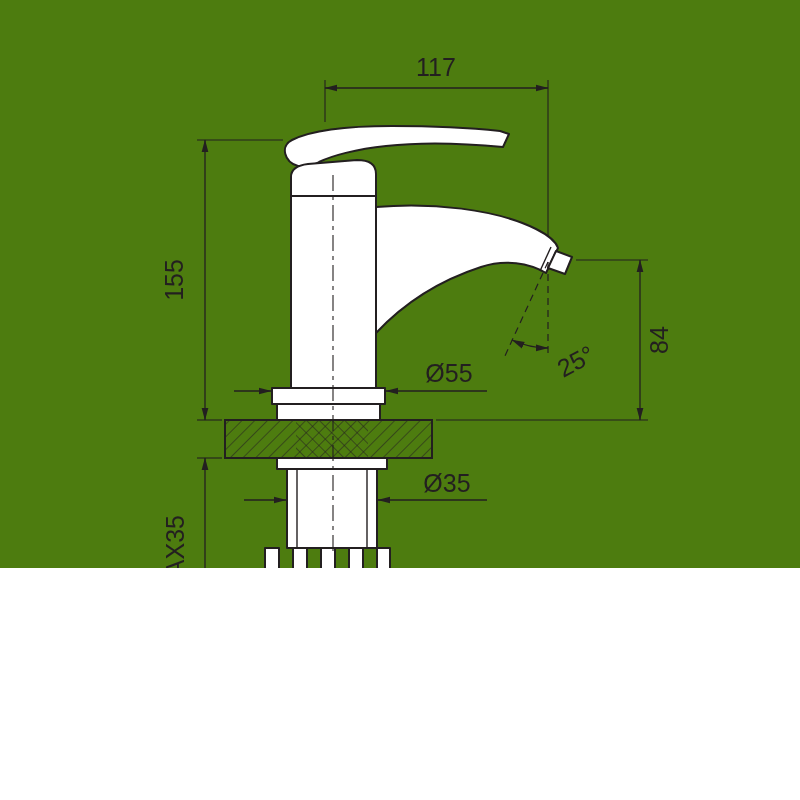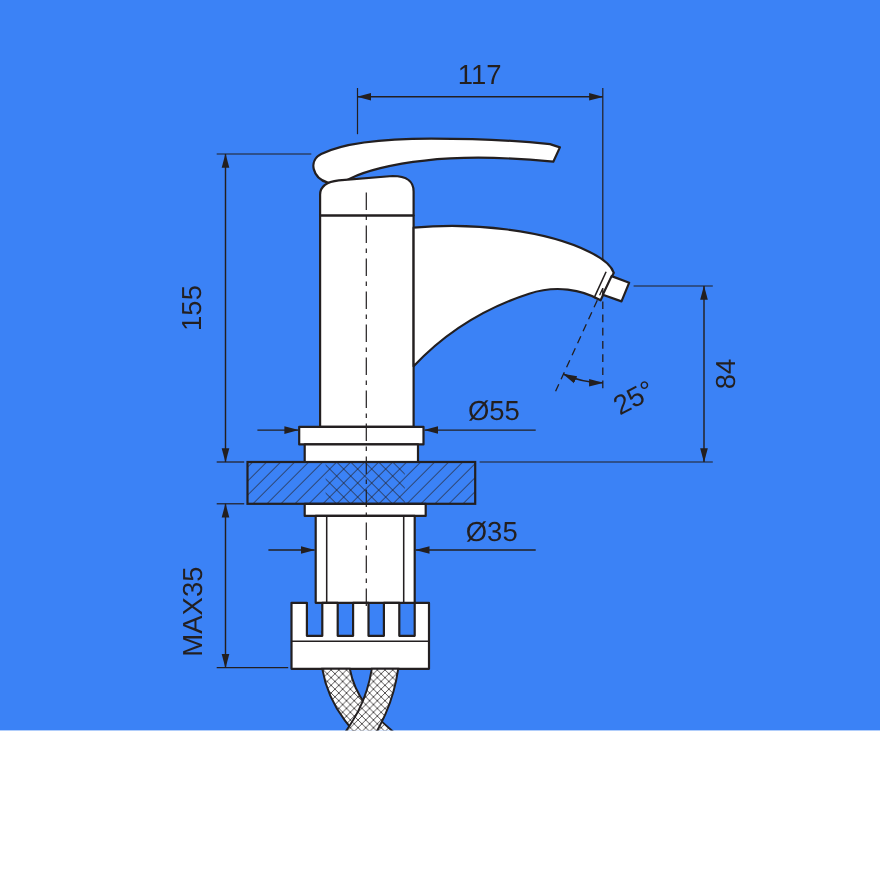--- a/index.html
+++ b/index.html
@@ -3,22 +3,22 @@
 <meta charset="utf-8">
 <style>
   html, body {
     margin: 0; padding: 0;
     width: 800px; height: 800px;
     background: #ffffff;
     font-family: "Liberation Sans", "DejaVu Sans", sans-serif;
   }
   .sheet {
     position: relative;
-    width: 800px; height: 664px;
-    background: #3b82f6;
+    width: 800px; height: 568px;
+    background: #4d7c0f;
     overflow: hidden;
   }
   svg { display: block; }
   .part  { fill: #ffffff; stroke: #231f20; stroke-width: 2; stroke-linejoin: round; }
   .thin  { fill: none;    stroke: #231f20; stroke-width: 1.4; }
   .dimline { fill: none;  stroke: #231f20; stroke-width: 1.3; }
   .ext   { fill: none;    stroke: #231f20; stroke-width: 1.1; }
   .dash  { fill: none;    stroke: #231f20; stroke-width: 1.2; stroke-dasharray: 7 5; }
   .cl    { fill: none;    stroke: #231f20; stroke-width: 1.1; stroke-dasharray: 16 5 4 5; }
   text   { font-family: "Liberation Sans", "DejaVu Sans", sans-serif; font-size: 25px; fill: #231f20; }

